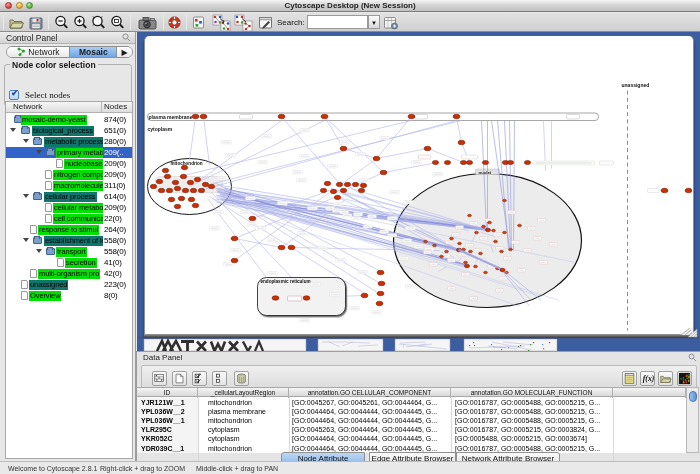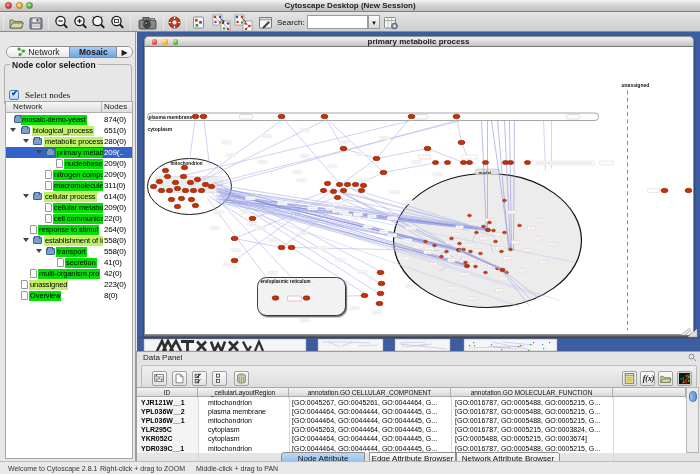--- a/index.html
+++ b/index.html
@@ -44,21 +44,21 @@
 #chklbl { position:absolute; left:25px; top:58px; font-size:9px; color:#111;font-family:Liberation Serif, serif; }
 #treepanel { position:absolute; left:5px; top:69px; width:128px; height:358px; background:#fff; border:1px solid #a8a8a8; overflow:hidden; }
 #treehead { position:absolute; left:0; top:0; width:126px; height:11px; background:linear-gradient(#f6f6f6,#dedede); border-bottom:1px solid #b0b0b0; font-size:8px; color:#222; }
 #treehead .c1 { position:absolute; left:7px; top:0px; }
 #treehead .c2 { position:absolute; left:98px; top:0px; }
 #treehead .div { position:absolute; left:95px; top:0; width:1px; height:11px; background:#b8b8b8; }
 .trow { position:absolute; left:0; width:126px; height:11px; font-size:7.5px; color:#000; }
 .trow .lbl { position:absolute; top:0.5px; height:10px; line-height:10px; padding:0 1px; white-space:nowrap; overflow:hidden; letter-spacing:-0.1px; }
 .trow .num { position:absolute; left:98px; top:1px; height:9px; line-height:9px; font-size:8px; letter-spacing:-0.2px; }
 .g { background:#00e000; }
-.r { background:#bef264; }
+.r { background:#0f766e; }
 .exp { position:absolute; top:3px; width:0; height:0; border-left:3px solid transparent; border-right:3px solid transparent; border-top:4px solid #444; }
 .fold { position:absolute; top:2px; width:9px; height:7px; background:#7a9fc9; border:1px solid #44618c; border-radius:1px; }
 .fold:before { content:""; position:absolute; left:0px; top:-2px; width:4px; height:2px; background:#7a9fc9; border:1px solid #44618c; border-bottom:none; }
 .doc { position:absolute; top:1px; width:6.5px; height:8.5px; background:#fdfdfd; border:0.8px solid #999; border-radius:0 2px 0 0; }
 
 
 #mdi { left:137px; top:32px; width:563px; height:320px; background:#3c5da0; }
 
 
 #netwin { position:absolute; left:7px; top:4px; width:550px; height:301px; background:#fff;
@@ -209,20 +209,27 @@
   </div>
 
   <div id="titlebar" class="abs">
     <div class="light" style="left:5px;  background:radial-gradient(circle at 35% 30%,#ff9a96,#ee4b43 55%,#b0241e); border:0.5px solid #9e3530;"></div>
     <div class="light" style="left:15.5px; background:radial-gradient(circle at 35% 30%,#ffe9a8,#f6b42e 55%,#c08414); border:0.5px solid #ad8422;"></div>
     <div class="light" style="left:26px; background:radial-gradient(circle at 35% 30%,#c6f0b2,#58ba37 55%,#3a8f1e); border:0.5px solid #4f8f3a;"></div>
     <div class="title">Cytoscape Desktop (New Session)</div>
   </div>
 
   <div id="cpanel" class="abs">
+    <div id="cphead">
+        <span>Control Panel</span>
+        <svg width="9" height="9" style="position:absolute;right:4px;top:1px">
+          <circle cx="3.5" cy="3.5" r="2.6" fill="none" stroke="#8a8a8a" stroke-width="1"></circle>
+          <line x1="5.5" y1="5.5" x2="8" y2="8" stroke="#8a8a8a" stroke-width="1"></line>
+        </svg>
+      </div>
     <div id="cptabs">
       <div class="seg" id="seg-net"><svg width="9" height="9" style="vertical-align:-1px">
             <circle cx="2" cy="2" r="1.5" fill="#2da02d"></circle>
             <circle cx="6.5" cy="4" r="1.5" fill="#2da02d"></circle>
             <circle cx="3" cy="7.5" r="1.5" fill="#2da02d"></circle>
             <line x1="2" y1="2" x2="6.5" y2="4" stroke="#2da02d" stroke-width="0.8"></line>
             <line x1="6.5" y1="4" x2="3" y2="7.5" stroke="#2da02d" stroke-width="0.8"></line>
           </svg> Network</div>
       <div class="seg" id="seg-mos">Mosaic</div>
       <div class="seg" id="seg-arr">▶</div>
@@ -330,26 +337,20 @@
             <div class="lbl g" style="left:23px;max-width:74px;">Overview</div>
             <div class="num" style="">8(0)</div>
           </div>
       </div>
       </div>
     </div>
   </div>
 
   <div id="mdi" class="abs">
     <div id="netwin">
-      <div id="nettitle">
-        <div class="light" style="left:7px; top:2.2px; width:5.6px; height:5.6px; background:radial-gradient(circle at 35% 30%,#ff9a96,#ee4b43 55%,#b0241e);"></div>
-        <div class="light" style="left:17.5px; top:2.2px; width:5.6px; height:5.6px; background:radial-gradient(circle at 35% 30%,#ffe9a8,#f6b42e 55%,#c08414);"></div>
-        <div class="light" style="left:28px; top:2.2px; width:5.6px; height:5.6px; background:radial-gradient(circle at 35% 30%,#c6f0b2,#58ba37 55%,#3a8f1e);"></div>
-        <div class="title">primary metabolic process</div>
-      </div>
       <svg id="canvas" style="position:absolute;left:0;top:10.5px;width:547px;height:285px" viewBox="145.5 46.5 547 285" preserveAspectRatio="none">
         <defs>
           <filter id="dsh" x="-10%" y="-10%" width="130%" height="130%">
             <feDropShadow dx="1.2" dy="1.4" stdDeviation="0.6" flood-color="#555" flood-opacity="0.8"></feDropShadow>
           </filter>
         </defs>
         <rect x="148" y="112.5" width="451" height="7.5" rx="3.5" fill="#ffffff" stroke="#909090" stroke-width="0.8"></rect>
         <text x="149" y="118.5" font-size="5" font-weight="bold" fill="#111">plasma membrane</text>
         <text x="148" y="130.5" font-size="5" font-weight="bold" fill="#111">cytoplasm</text>
         <rect x="240" y="114" width="13" height="4.5" rx="1" fill="#fff" stroke="#bbb" stroke-width="0.5"></rect>

